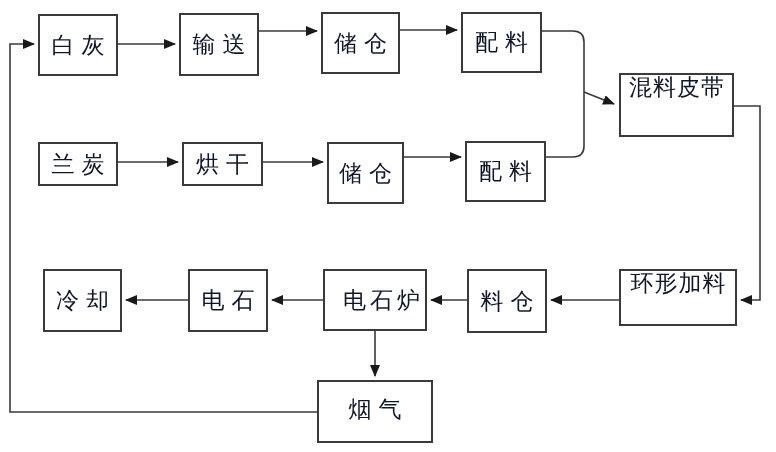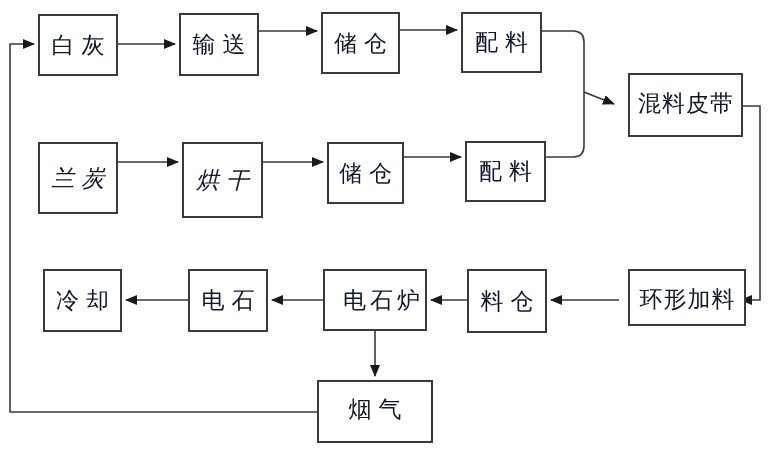--- a/index.html
+++ b/index.html
@@ -42,22 +42,21 @@
   .node.sp3 {           
     letter-spacing: 4px;
     padding-left: 17px;
   }
   .node.tight {         
     letter-spacing: 1px;
     padding-left: 1px;
   }
   .node.text-high {     
     align-items: flex-start;
-    padding-top: 17px;
-    margin-left: 9px;
+    padding-top: 1px;
   }
 </style>
 </head>
 <body>
 
 <div class="canvas">
 
   <svg class="wires" viewBox="0 0 776 452" xmlns="http://www.w3.org/2000/svg">
     <defs>
       <marker id="arw" markerUnits="userSpaceOnUse" markerWidth="13" markerHeight="11" refX="11" refY="5" orient="auto">
@@ -82,22 +81,22 @@
       <path d="M317,412 H10 V44 H34" marker-end="url(#arw)"></path>
     </g>
   </svg>
 
   <div class="node sp" style="left:38px;  top:14px;  width:80px;  height:62px;">白灰</div>
   <div class="node sp" style="left:179px; top:13px;  width:80px;  height:63px;">输送</div>
   <div class="node sp" style="left:321px; top:12px;  width:79px;  height:62px;">储仓</div>
   <div class="node sp" style="left:461px; top:12px;  width:81px;  height:61px;">配料</div>
   <div class="node tight text-high" style="left:619px; top:73px; width:115px; height:64px;">混料皮带</div>
 
-  <div class="node sp" style="left:38px;  top:142px; width:80px;  height:72px;font-style:italic;">兰炭</div>
-  <div class="node sp" style="left:182px; top:142px; width:81px;  height:76px;font-style:italic;">烘干</div>
+  <div class="node sp" style="left:38px;  top:142px; width:80px;  height:44px;">兰炭</div>
+  <div class="node sp" style="left:182px; top:142px; width:81px;  height:44px;">烘干</div>
   <div class="node sp" style="left:327px; top:142px; width:77px;  height:62px;">储仓</div>
   <div class="node sp" style="left:465px; top:141px; width:81px;  height:61px;">配料</div>
 
   <div class="node sp" style="left:188px; top:269px; width:80px;  height:63px;">电石</div>
   <div class="node sp" style="left:43px;  top:269px; width:79px;  height:63px;">冷却</div>
   <div class="node sp3" style="left:323px; top:269px; width:104px; height:62px;">电石炉</div>
   <div class="node sp" style="left:467px; top:269px; width:80px;  height:64px;">料仓</div>
   <div class="node tight text-high" style="left:619px; top:269px; width:118px; height:57px;">环形加料</div>
 
   <div class="node sp" style="left:317px; top:380px; width:116px; height:63px;font-family:Liberation Mono, monospace;">烟气</div>

